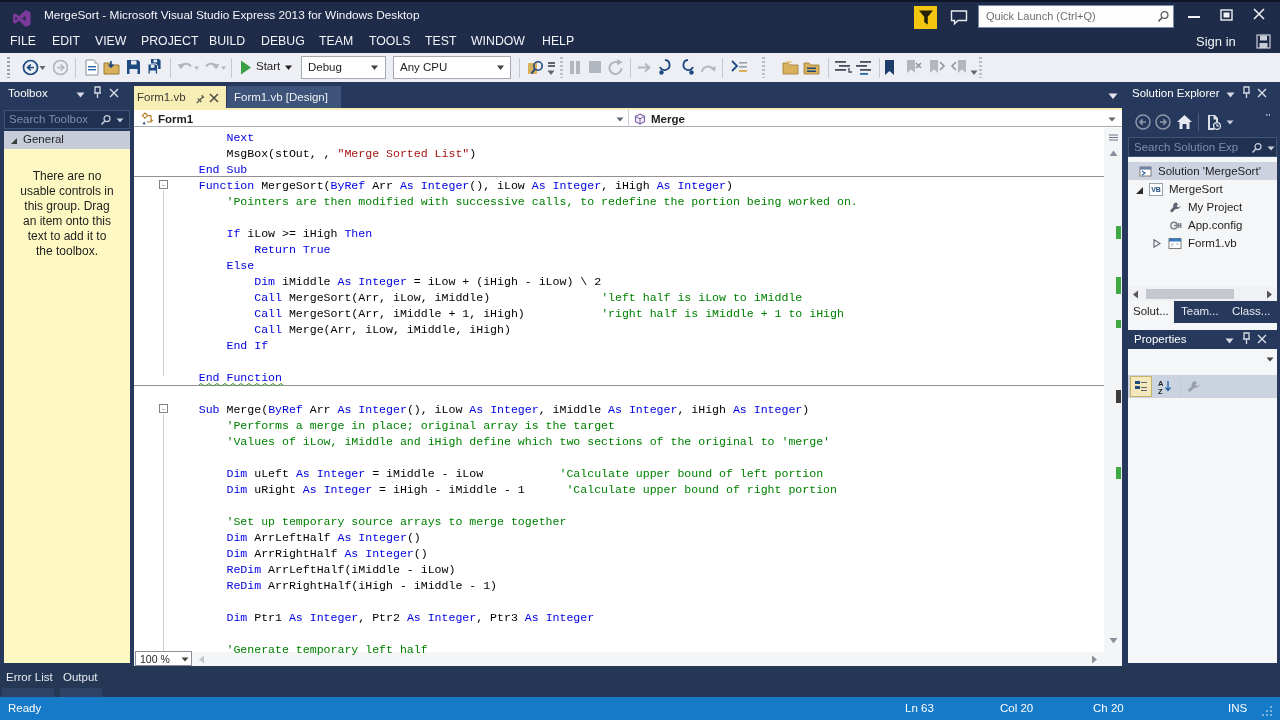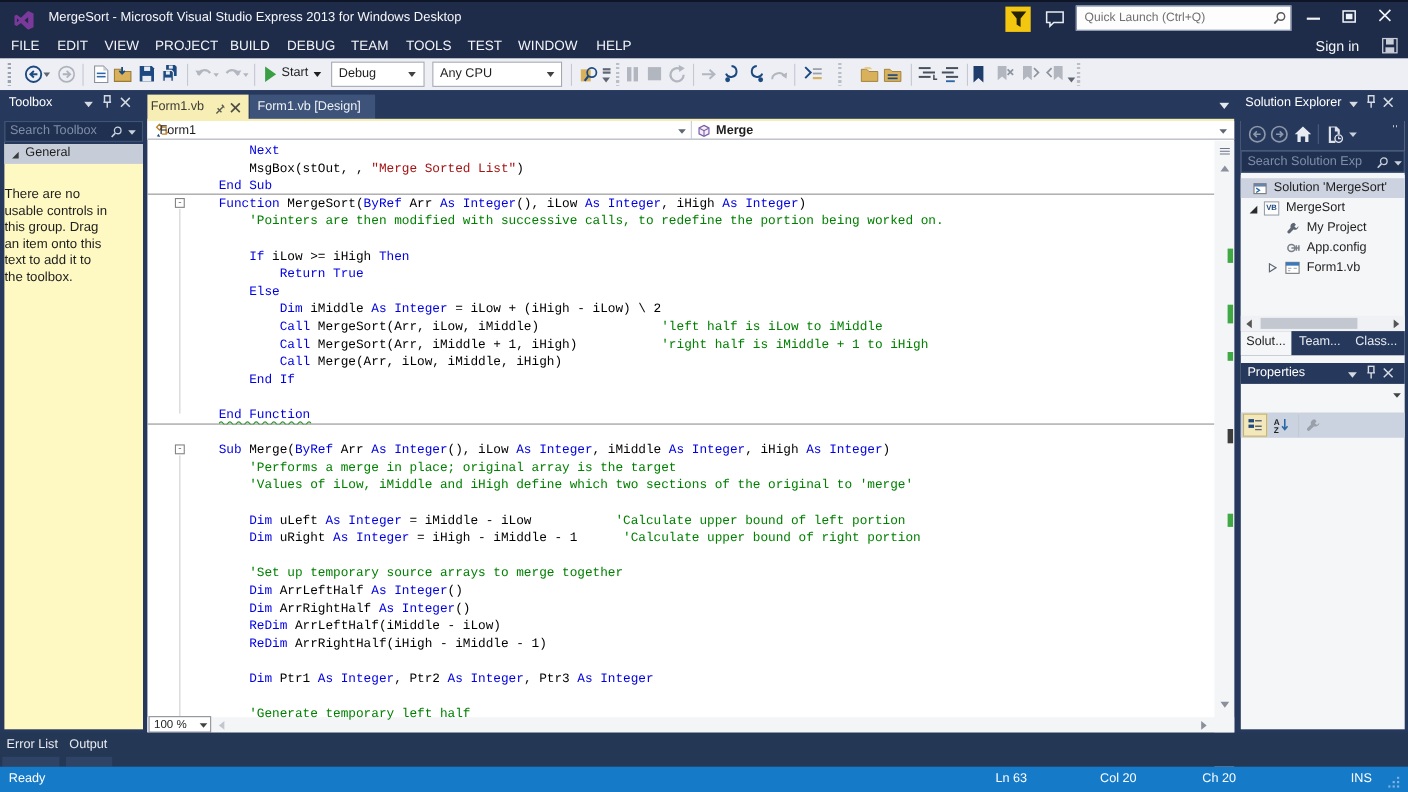--- a/index.html
+++ b/index.html
@@ -268,32 +268,32 @@
         <path d="M4.8 7 L1.5 10.5" stroke="#c9d0dc" stroke-width="1.5"></path>
  </svg>
  <svg class="abs" style="left:112px;top:8px" width="8" height="5" viewBox="0 0 8 5">
         <path d="M0.5 0.5 h7 l-3.5 4 z" fill="#c9d0dc"></path>
       </svg>
  <div class="abs" style="left:0;top:21px;width:126px;height:18px;background:#c6cdd9"></div>
  <svg class="abs" style="left:6px;top:27px" width="8" height="8" viewBox="0 0 8 8">
         <path d="M7 1 V7 H1 Z" fill="#3b3b3b"></path>
       </svg>
  <div class="abs" style="left:19px;top:23px;font-size:11.5px;color:#1e1e1e">General</div>
- <div class="abs" style="left:0;top:59px;width:126px;text-align:left;font-size:12px;line-height:15px;color:#1e1e1e">There are no<br>usable controls in<br>this group. Drag<br>an item onto this<br>text to add it to<br>the toolbox.</div>
+ <div class="abs" style="left:0;top:59px;width:126px;text-align:center;font-size:12px;line-height:15px;color:#1e1e1e">There are no<br>usable controls in<br>this group. Drag<br>an item onto this<br>text to add it to<br>the toolbox.</div>
 </div>
 
 <div class="abs" id="editor">
  <div class="abs" style="left:0;top:0;width:988px;height:17px;background:#fff;border-bottom:1px solid #a8adb5"></div>
  <svg class="abs" style="left:7px;top:2px" width="13" height="13" viewBox="0 0 13 13">
   <path d="M4 1 l2.6 2.6 -2.6 2.6 -2.6 -2.6 z" fill="none" stroke="#b9802e" stroke-width="1.2"></path>
   <path d="M6.6 3.6 H10 V7 M10 5 V10 H6" fill="none" stroke="#b9802e" stroke-width="1.2"></path>
   <path d="M4.5 12.5 l-3 -0.6 1.8 -2.4 z" fill="#1e4a7e"></path>
         <path d="M10 7 l2.5 1.5 -2.5 1.5" fill="#b9802e"></path>
  </svg>
- <div class="abs" style="left:11px;top:3px;font-size:11.5px;font-weight:normal;color:#1e1e1e">Form1</div>
+ <div class="abs" style="left:24px;top:3px;font-size:11.5px;font-weight:bold;color:#1e1e1e">Form1</div>
  <svg class="abs" style="left:482px;top:7px" width="8" height="5" viewBox="0 0 8 5">
         <path d="M0.5 0.5 h7 l-3.5 4 z" fill="#5f6673"></path>
       </svg>
  <div class="abs" style="left:494px;top:0;width:1px;height:17px;background:#c9cdd4"></div>
  <svg class="abs" style="left:500px;top:3px" width="12" height="12" viewBox="0 0 12 12">
   <path d="M6 1 L10.5 3.3 V8.7 L6 11 L1.5 8.7 V3.3 Z" fill="#f3eef8" stroke="#7a5da8" stroke-width="1.1"></path>
   <path d="M1.8 3.5 L6 5.8 L10.2 3.5 M6 5.8 V10.6" fill="none" stroke="#7a5da8" stroke-width="1"></path>
  </svg>
  <div class="abs" style="left:517px;top:3px;font-size:11.5px;font-weight:bold;color:#1e1e1e">Merge</div>
  <svg class="abs" style="left:974px;top:7px" width="8" height="5" viewBox="0 0 8 5">

